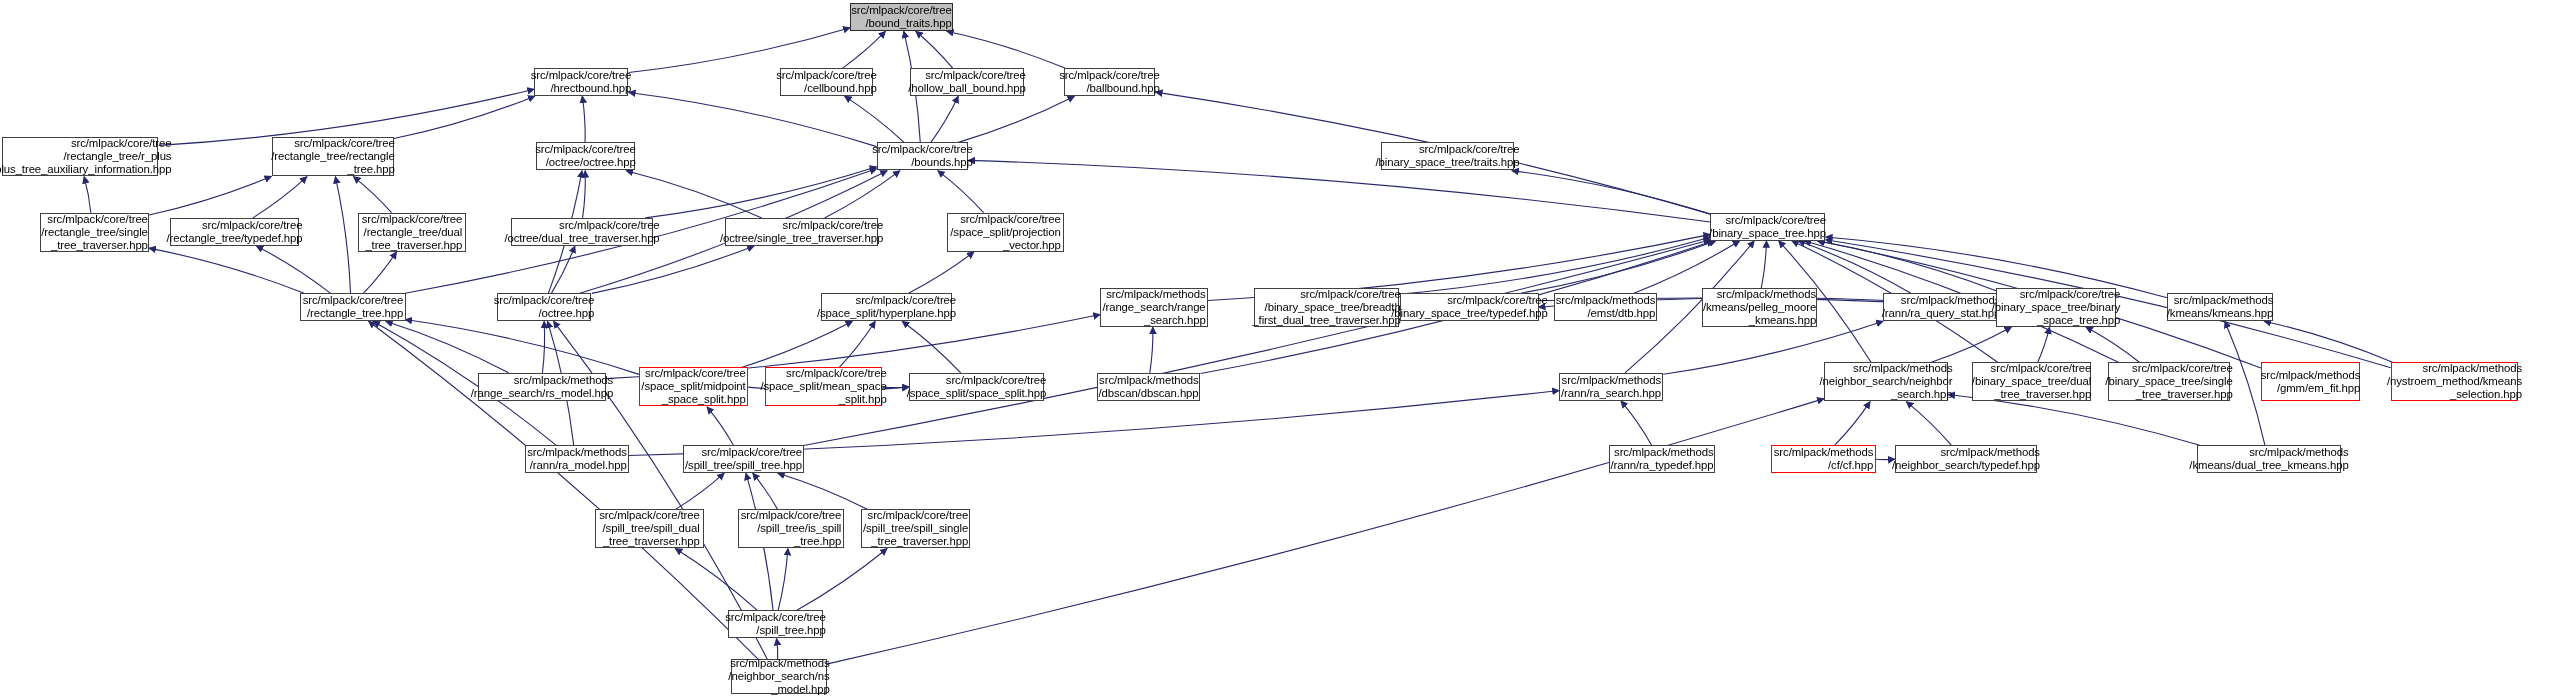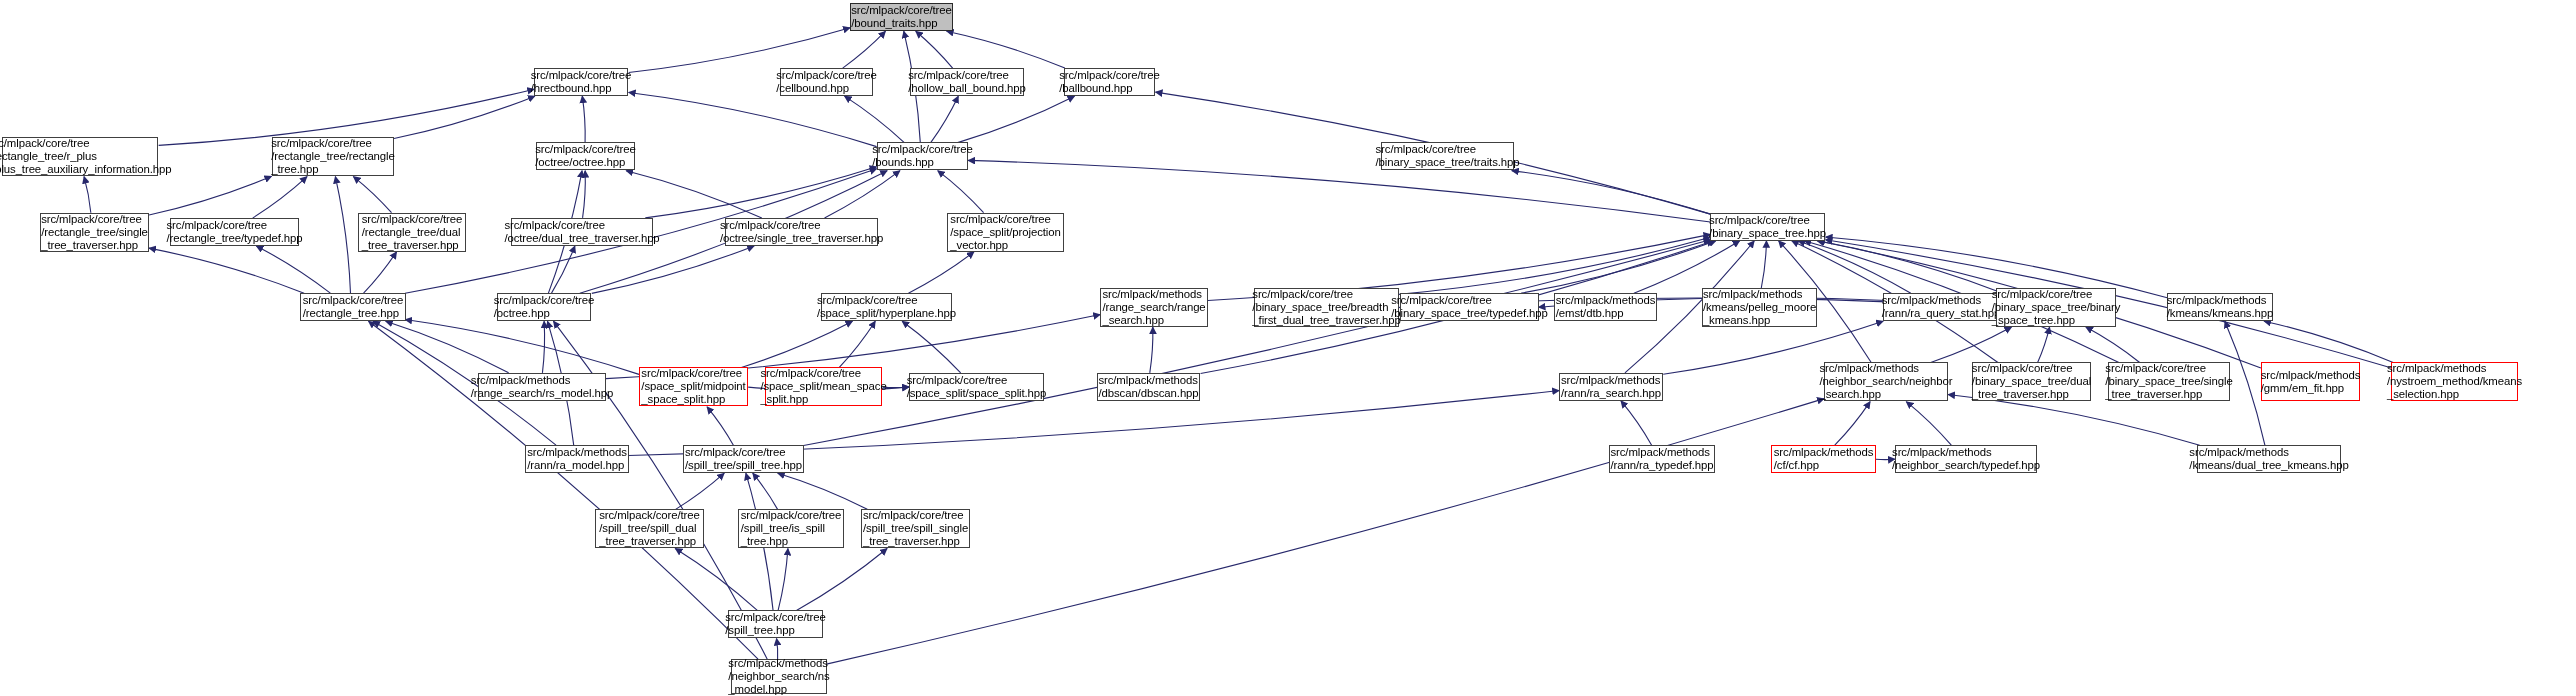--- a/index.html
+++ b/index.html
@@ -24,21 +24,21 @@
     pointer-events: none;
   }
   .node {
     position: absolute;
     box-sizing: border-box;
     background: #ffffff;
     border: 0.7px solid #404040;
     display: flex;
     align-items: center;
     justify-content: center;
-    text-align: left;
+    text-align: right;
     color: #000000;
     font-size: 11.4px;
     line-height: 1.12;
     letter-spacing: -0.1px;
     white-space: pre-line;
     padding: 0.7px 2.2px;
     z-index: 2;
   }
   .node.root {
     background: #bfbfbf;

